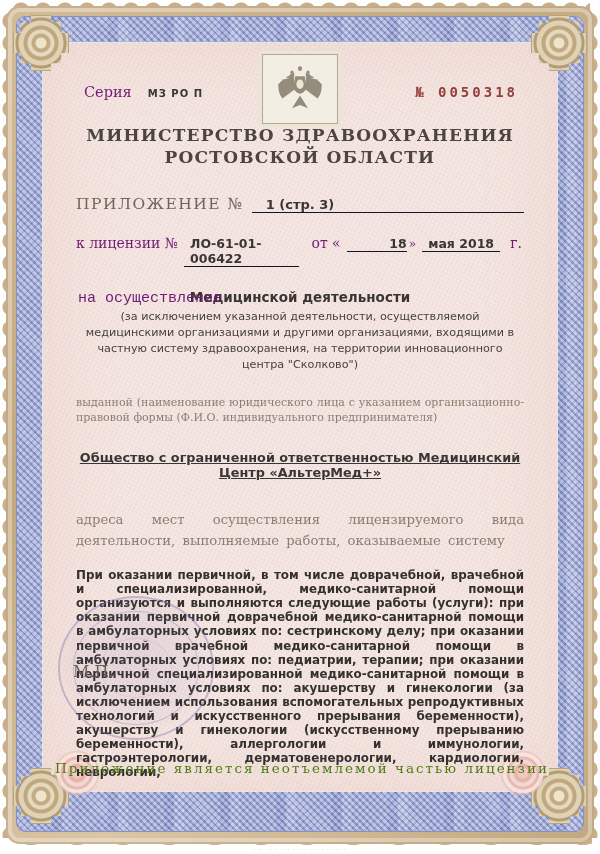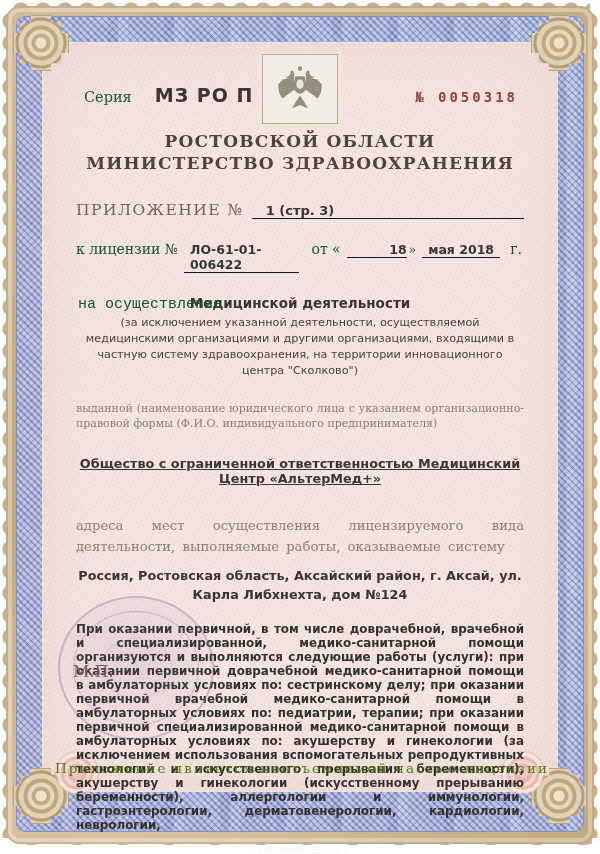--- a/index.html
+++ b/index.html
@@ -42,27 +42,27 @@
     box-shadow:inset 0 0 0 1px rgba(148,120,78,.5);}
   .med-tl{left:13px;top:15px}.med-tr{right:13px;top:15px}
   .med-bl{left:13px;bottom:30px}.med-br{right:13px;bottom:30px}
   .rosette{position:absolute;width:46px;height:46px;border-radius:50%;z-index:4;opacity:.85;
     background:radial-gradient(circle,#eec6bf 0 5px,#e6aea6 6px 9px,#f3d6d1 10px 13px,#e7b3ab 14px 16px,#f7e3df 17px 20px,rgba(231,179,172,.55) 21px 22px,transparent 23px);}
   .ros-l{left:54px;bottom:58px}.ros-r{right:54px;bottom:58px}
 
   
   .content{position:absolute;left:42px;right:42px;top:42px;bottom:62px;z-index:5;
     padding:0 34px;color:#4b443e;}
-  .serif{font-family:"DejaVu Serif",serif;color:#14532d;}
+  .serif{font-family:"DejaVu Serif",serif;color:#701a75;}
   .sansb{font-family:"DejaVu Sans","Liberation Sans",sans-serif;font-weight:bold;color:#393534;}
   .bl{border-bottom:1px solid #0f172a;}
 
   .serial-row{display:flex;align-items:baseline;margin-top:42px;}
   .serial-label{font-size:14.5px;margin-left:8px;}
-  .serial-value{font-size:19px;margin-left:23px;letter-spacing:1px;}
+  .serial-value{font-size:10px;margin-left:16px;letter-spacing:1px;}
   .spacer{flex:1;}
   .form-number{font-family:"DejaVu Sans Mono","Liberation Mono",monospace;font-weight:bold;
     font-size:14px;letter-spacing:3px;color:#943f3c;margin-right:6px;}
   .plaque{position:absolute;left:50%;top:12px;transform:translateX(-50%);
     width:74px;height:68px;background:#f2eee3;border:1px solid #b3a78f;
     box-shadow:0 0 0 3px #ebe5d5;display:flex;align-items:center;justify-content:center;}
   .ministry{margin-top:24px;text-align:center;font-weight:bold;font-size:17px;
     letter-spacing:1.2px;color:#4c453e;line-height:1.32;}
   .formline{display:flex;align-items:baseline;}
   .appendix-row{margin-top:26px;}
@@ -147,22 +147,22 @@
     </div>
 
     <div class="serial-row">
       <span class="serif serial-label">Серия</span>
       <span class="sansb serial-value">МЗ РО П</span>
       <span class="spacer"></span>
       <span class="form-number">№ 0050318</span>
     </div>
 
     <div class="ministry">
+      <div>МИНИСТЕРСТВО ЗДРАВООХРАНЕНИЯ</div>
       <div>РОСТОВСКОЙ ОБЛАСТИ</div>
-      <div>МИНИСТЕРСТВО ЗДРАВООХРАНЕНИЯ</div>
     </div>
 
     <div class="formline appendix-row">
       <span class="serif appendix-label">ПРИЛОЖЕНИЕ №</span>
       <span class="bl appendix-fill"><span class="sansb">1 (стр. 3)</span></span>
     </div>
 
     <div class="formline license-row">
       <span class="serif lbl">к лицензии №</span>
       <span class="bl lic-val sansb">ЛО-61-01-006422</span>
@@ -176,21 +176,20 @@
     <div class="activity-row">
       <span class="serif activity-label">на осуществление</span>
       <div class="sansb activity-value">Медицинской деятельности</div>
     </div>
     <div class="activity-note">(за исключением указанной деятельности, осуществляемой медицинскими организациями и другими организациями, входящими в частную систему здравоохранения, на территории инновационного центра "Сколково")</div>
 
     <div class="serif issued-label">выданной (наименование юридического лица с указанием организационно-правовой формы (Ф.И.О. индивидуального предпринимателя)</div>
     <div class="sansb issued-value">Общество с ограниченной ответственностью Медицинский Центр «АльтерМед+»</div>
 
     <div class="serif address-label">адреса мест осуществления лицензируемого вида деятельности, выполняемые работы, оказываемые систему</div>
-    <div class="sansb address-value">Россия, Ростовская область, Аксайский район, г. Аксай, ул. Карла Либхнехта, дом №124</div>
 
     <div class="works">При оказании первичной, в том числе доврачебной, врачебной и специализированной, медико-санитарной помощи организуются и выполняются следующие работы (услуги): при оказании первичной доврачебной медико-санитарной помощи в амбулаторных условиях по: сестринскому делу; при оказании первичной врачебной медико-санитарной помощи в амбулаторных условиях по: педиатрии, терапии; при оказании первичной специализированной медико-санитарной помощи в амбулаторных условиях по: акушерству и гинекологии (за исключением использования вспомогательных репродуктивных технологий и искусственного прерывания беременности), акушерству и гинекологии (искусственному прерыванию беременности), аллергологии и иммунологии, гастроэнтерологии, дерматовенерологии, кардиологии, неврологии,</div>
 
     <div class="serif footer-note">Приложение является неотъемлемой частью лицензии</div>
   </div>
 
   <div class="stamp"></div>
   <div class="serif mp">М.П.</div>
 
   <div class="microprint">· ·· ··· · ···· ·· ··· ···· · ·· ··· ·</div>

